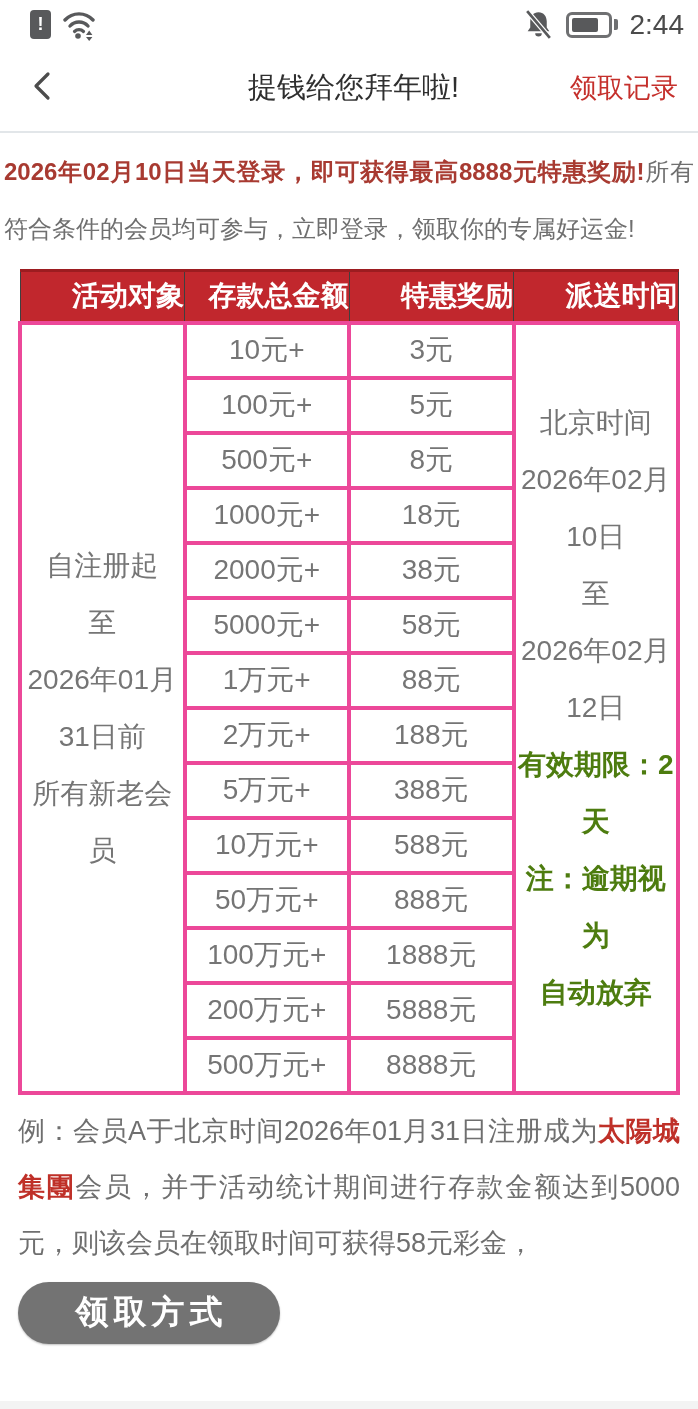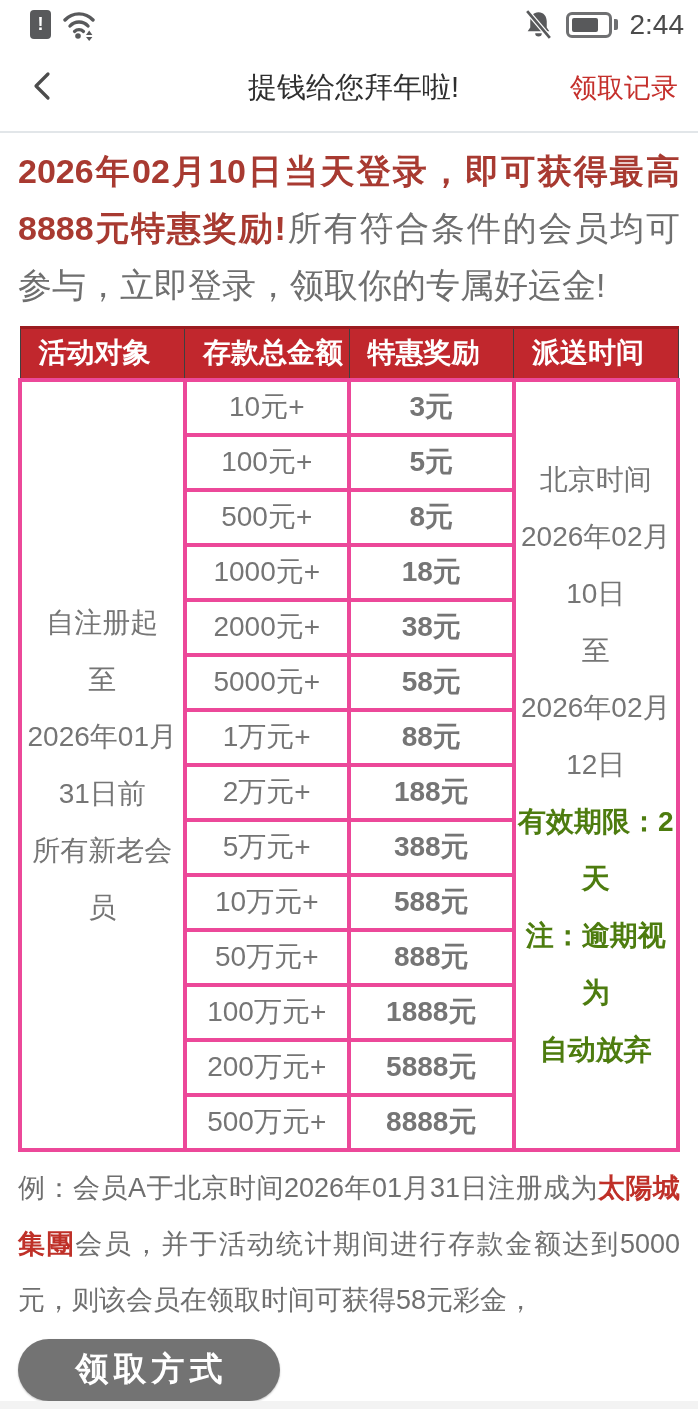--- a/index.html
+++ b/index.html
@@ -51,48 +51,47 @@
     font-size: 29px; color: #2f2f2f; white-space: nowrap;
   }
   .nav-action {
     position: absolute; right: 20px; top: 50%; transform: translateY(-50%);
     font-size: 27px; color: #c5302c; cursor: pointer; white-space: nowrap;
   }
   .nav-divider { height: 2px; background: #e2e6e9; }
 
   
   .intro {
-    margin: 10px 18px 0;
-    font-size: 34px; line-height: 57px; color: #6f6f6f;
+    margin: 10px 4px 0;
+    font-size: 24px; line-height: 57px; color: #6f6f6f;
     text-align: justify;
   }
   .intro .highlight { color: #a83a31; font-weight: bold; }
 
   
   table.promo {
     margin: 12px 18px 0;
     width: 662px;
     border-collapse: collapse;
     table-layout: fixed;
   }
   table.promo th {
     background: #c1272d; color: #fff;
     font-size: 28px; font-weight: bold;
-    height: 52px; text-align: left;
+    height: 52px; text-align: right;
     border: 1px solid #3f3f3f;
     border-top: 3px solid #9c1c20;
-    padding-left: 18px;
   }
   table.promo td {
     border: 4px solid #ec4899;
     height: 55px; text-align: center;
     font-size: 28px; color: #757575;
     vertical-align: middle;
   }
-  td.reward { color: #b03a33; font-weight: bold; }
+  td.reward { color: #b03a33; font-weight: normal; }
   td.audience-cell div, td.delivery-cell div { line-height: 57px; }
   .delivery-note { color: #4d7c0f; font-weight: bold; }
 
   
   .example {
     margin: 8px 18px 0;
     font-size: 27px; line-height: 56px; color: #6f6f6f;
     text-align: justify;
   }
   .example .brand { color: #bf3028; font-weight: bold; }

